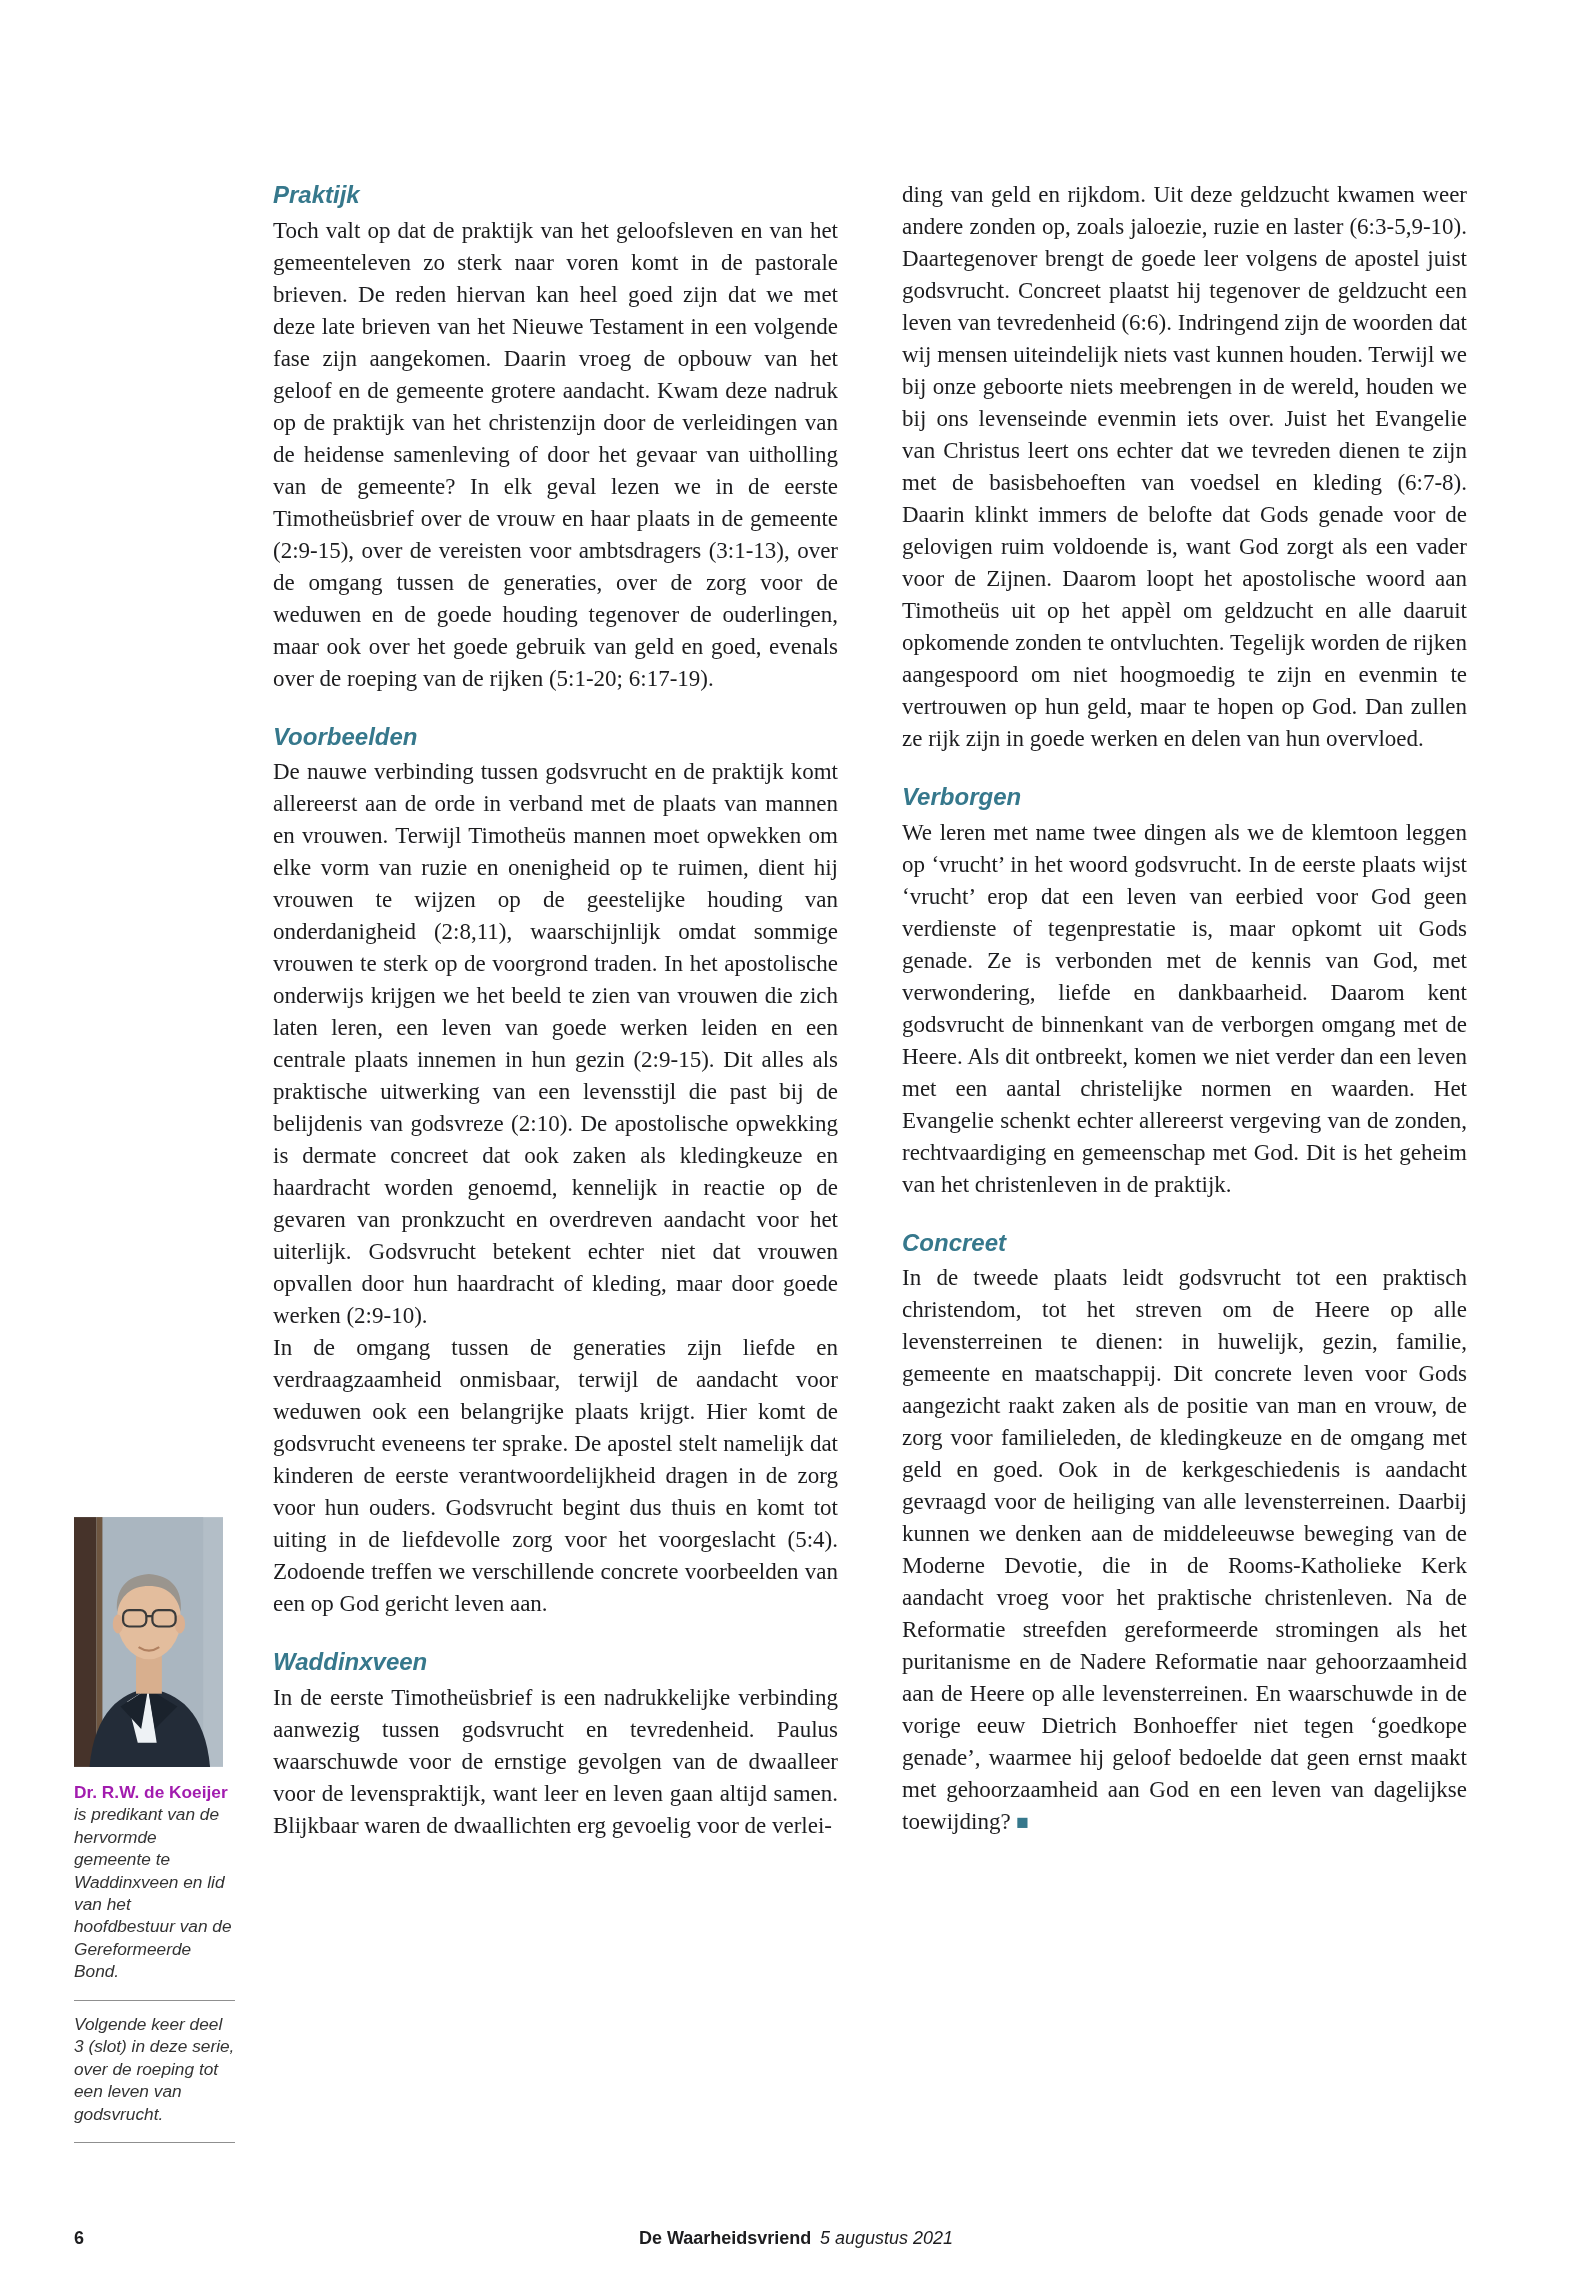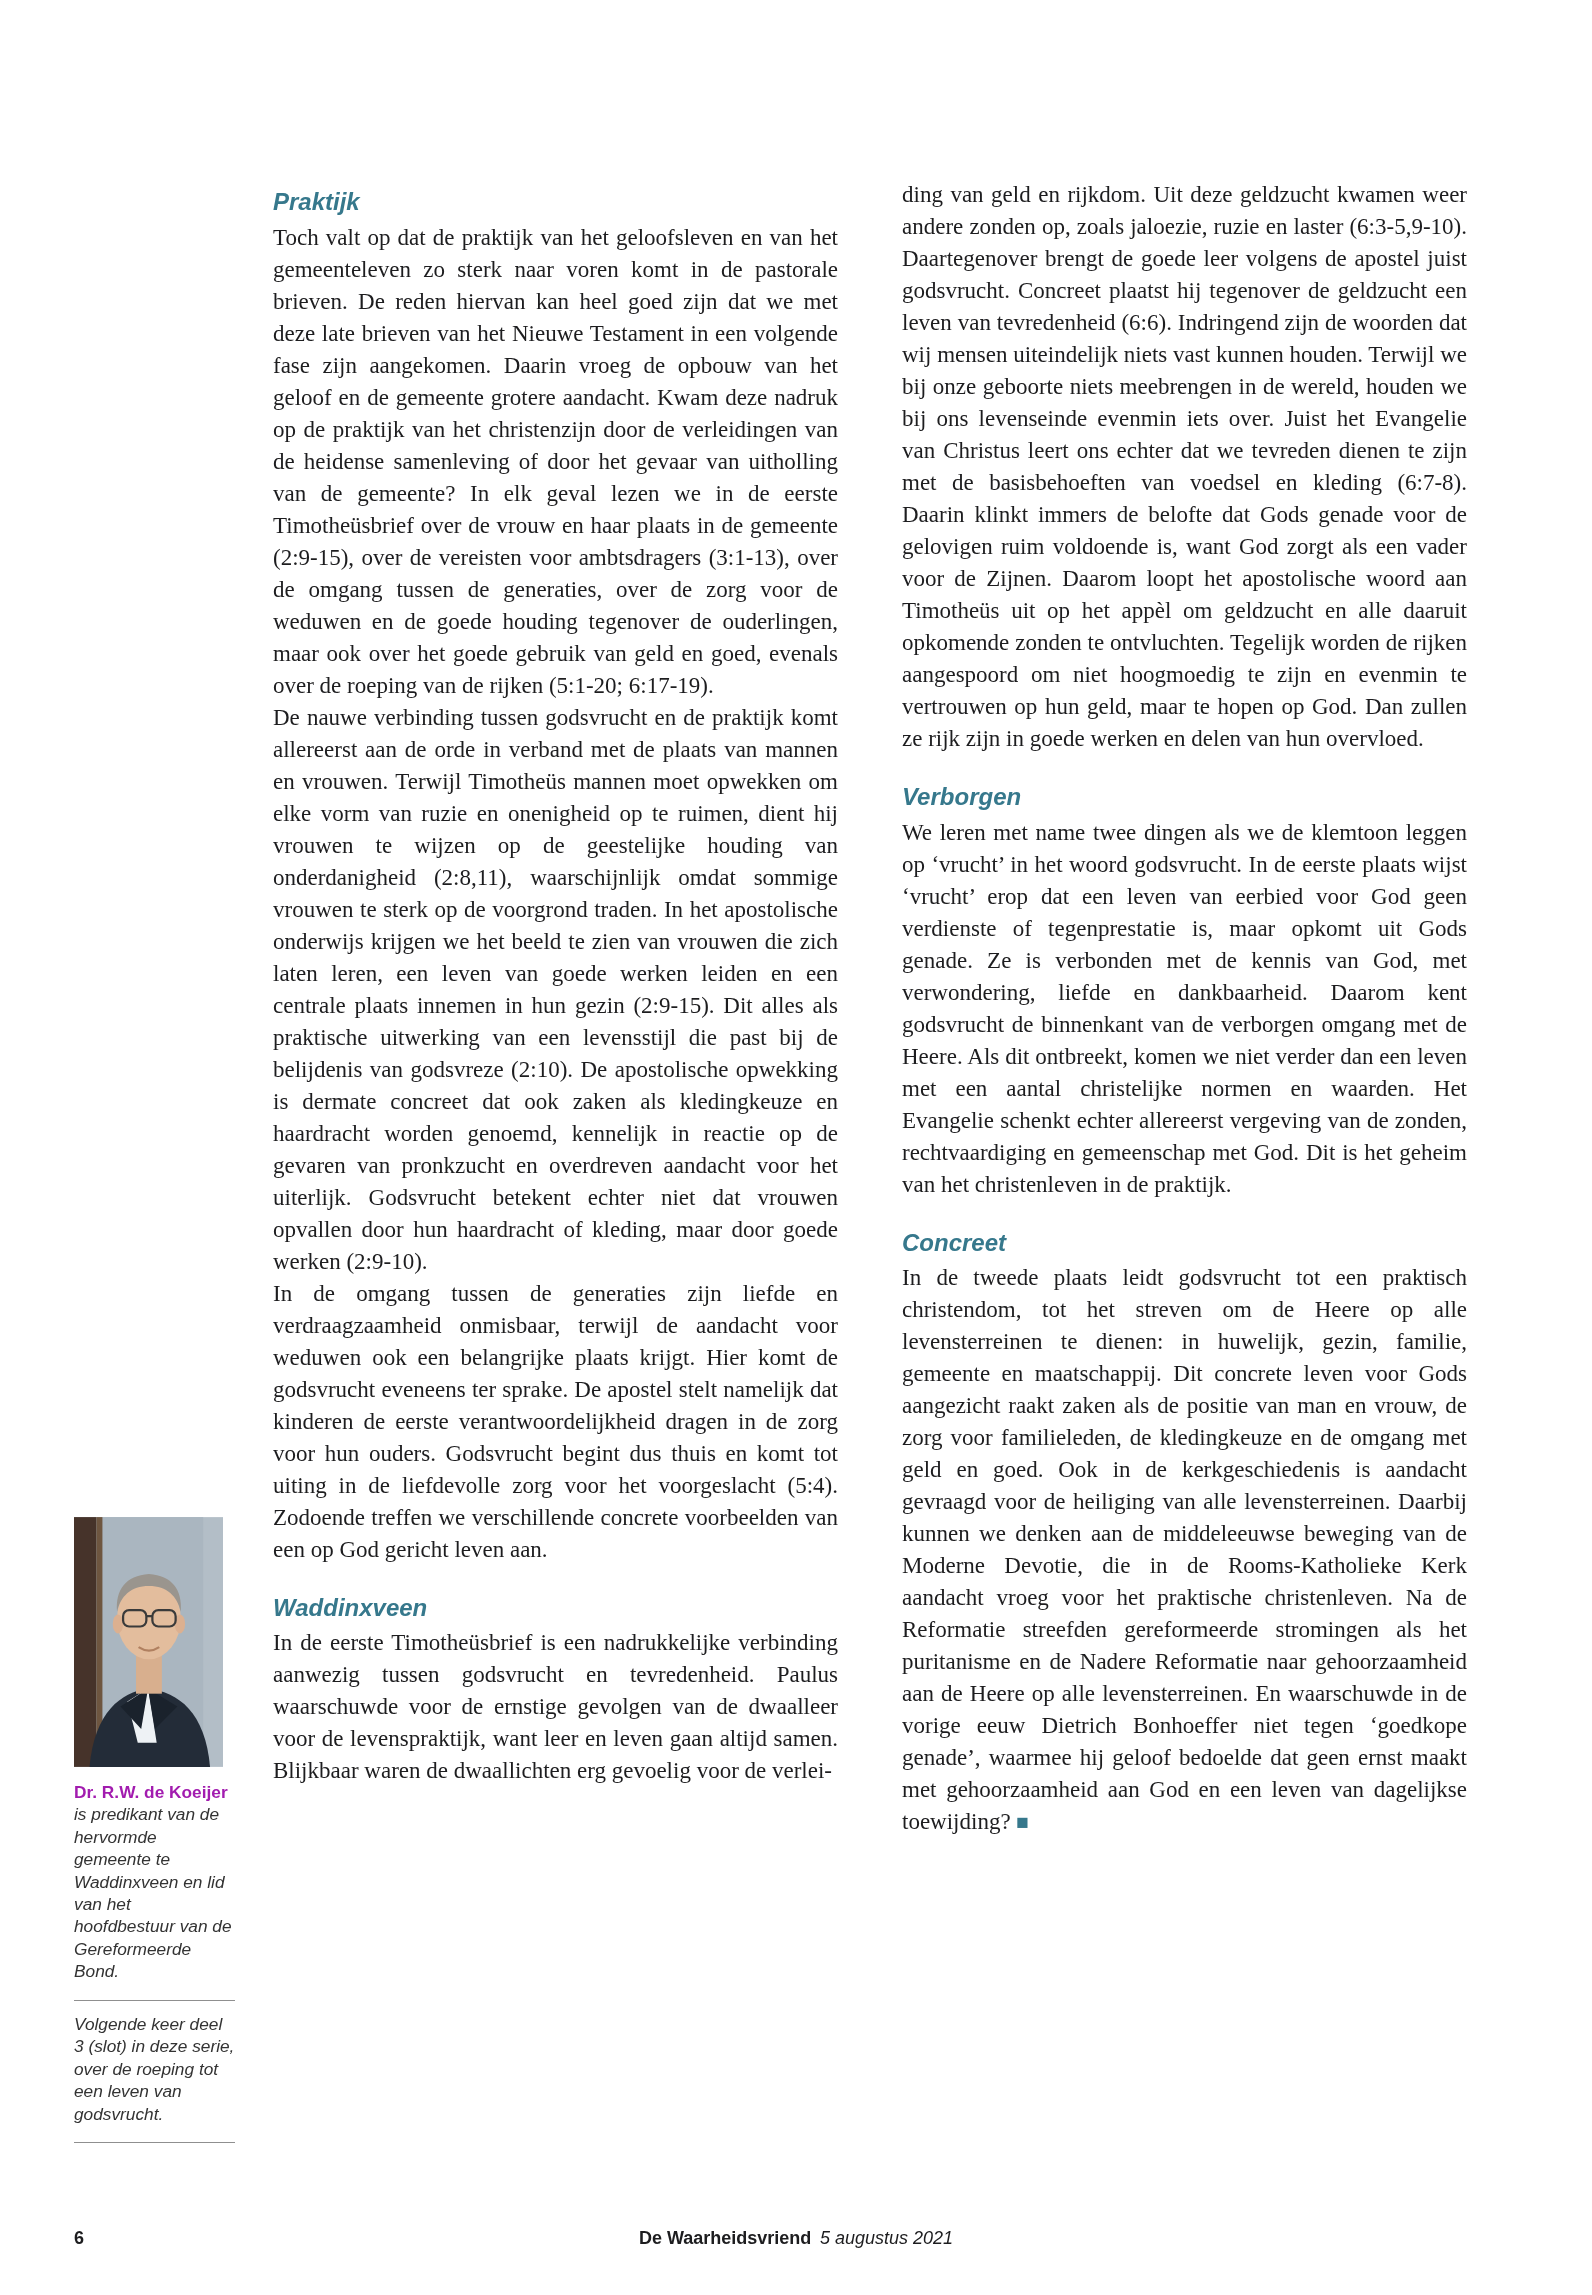--- a/index.html
+++ b/index.html
@@ -16,21 +16,21 @@
     display:flex; gap:64px;
   }
   .col { width:565px; }
   .sec h2 {
     font-family:"Liberation Sans", sans-serif;
     font-style:italic; font-weight:bold;
     color:var(--accent);
     font-size:24px; line-height:32px;
     margin:26px 0 3.5px 0;
   }
-  .sec:first-child h2 { margin-top:7px; }
+  .sec:first-child h2 { margin-top:0; }
   .para {
     font-size:23px; line-height:32px; margin:0;
     text-align:justify; hyphens:auto;font-family:Liberation Serif, serif; -webkit-hyphens:auto;
   }
   .para + .para { margin-top:0; }
   .continuation { margin-top:0; }
   .endmark { color:var(--accent); font-size:21px; line-height:32px; }
 
   
   .sidebar {
@@ -93,20 +93,21 @@
   </aside>
 
   <main class="columns">
 
     <div class="col">
       <section class="sec">
         <h2>Praktijk</h2>
         <p class="para">Toch valt op dat de praktijk van het geloofsleven en van het gemeenteleven zo sterk naar voren komt in de pastorale brieven. De reden hiervan kan heel goed zijn dat we met deze late brieven van het Nieuwe Testament in een volgende fase zijn aangekomen. Daarin vroeg de opbouw van het geloof en de gemeente grotere aandacht. Kwam deze nadruk op de praktijk van het christenzijn door de verleidingen van de heidense samenleving of door het gevaar van uitholling van de gemeente? In elk geval lezen we in de eerste Timotheüsbrief over de vrouw en haar plaats in de gemeente (2:9-15), over de vereisten voor ambtsdragers (3:1-13), over de omgang tussen de generaties, over de zorg voor de weduwen en de goede houding tegenover de ouderlingen, maar ook over het goede gebruik van geld en goed, evenals over de roeping van de rijken (5:1-20; 6:17-19).</p>
       </section>
       <section class="sec">
+        <h2>Voorbeelden</h2>
         <p class="para">De nauwe verbinding tussen godsvrucht en de praktijk komt allereerst aan de orde in verband met de plaats van mannen en vrouwen. Terwijl Timotheüs mannen moet opwekken om elke vorm van ruzie en onenigheid op te ruimen, dient hij vrouwen te wijzen op de geestelijke houding van onderdanigheid (2:8,11), waarschijnlijk omdat sommige vrouwen te sterk op de voorgrond traden. In het apostolische onderwijs krijgen we het beeld te zien van vrouwen die zich laten leren, een leven van goede werken leiden en een centrale plaats innemen in hun gezin (2:9-15). Dit alles als praktische uitwerking van een levensstijl die past bij de belijdenis van godsvreze (2:10). De apostolische opwekking is dermate concreet dat ook zaken als kledingkeuze en haardracht worden genoemd, kennelijk in reactie op de gevaren van pronkzucht en overdreven aandacht voor het uiterlijk. Godsvrucht betekent echter niet dat vrouwen opvallen door hun haardracht of kleding, maar door goede werken (2:9-10).</p>
         <p class="para">In de omgang tussen de generaties zijn liefde en verdraagzaamheid onmisbaar, terwijl de aandacht voor weduwen ook een belangrijke plaats krijgt. Hier komt de godsvrucht eveneens ter sprake. De apostel stelt namelijk dat kinderen de eerste verantwoordelijkheid dragen in de zorg voor hun ouders. Godsvrucht begint dus thuis en komt tot uiting in de liefdevolle zorg voor het voorgeslacht (5:4). Zodoende treffen we verschillende concrete voorbeelden van een op God gericht leven aan.</p>
       </section>
       <section class="sec">
         <h2>Waddinxveen</h2>
         <p class="para">In de eerste Timotheüsbrief is een nadrukkelijke verbinding aanwezig tussen godsvrucht en tevredenheid. Paulus waarschuwde voor de ernstige gevolgen van de dwaalleer voor de levenspraktijk, want leer en leven gaan altijd samen. Blijkbaar waren de dwaallichten erg gevoelig voor de verlei-</p>
       </section>
     </div>
 
     <div class="col">

